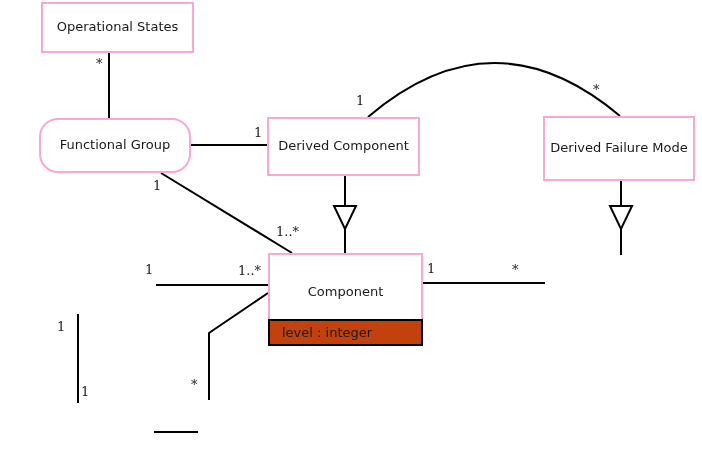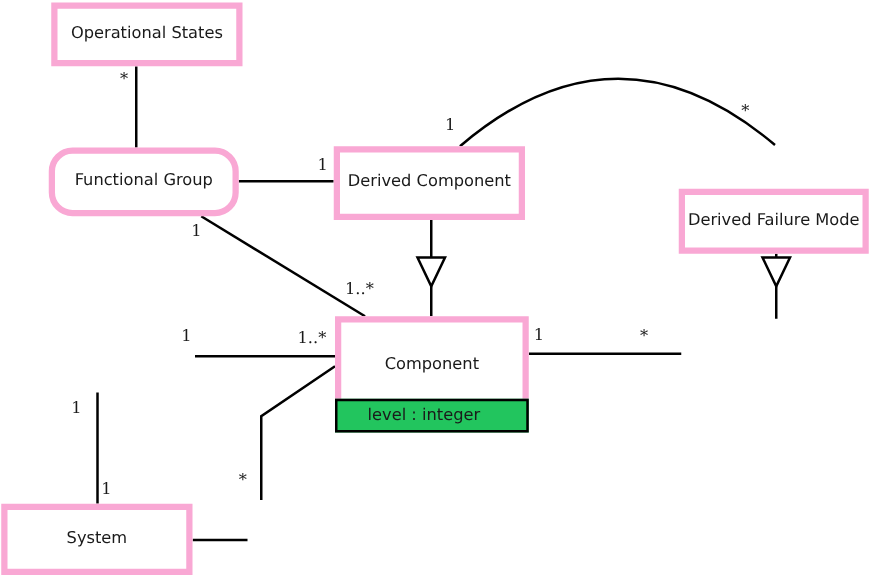--- a/index.html
+++ b/index.html
@@ -2,28 +2,28 @@
 <html><head>
 <meta charset="utf-8">
 <style>
   html,body{margin:0;padding:0;background:#fff;}
   .stage{
     position:relative;width:702px;height:464px;background:#ffffff;overflow:hidden;
     font-family:"DejaVu Sans","Liberation Sans",sans-serif;color:#1a1a1a;
   }
   svg.connectors{position:absolute;left:0;top:0;width:702px;height:464px;z-index:0;}
   .uml-class{
-    position:absolute;box-sizing:border-box;border:5px solid #f9a8d4;background:#fff;
+    position:absolute;box-sizing:border-box;border:2px solid #f9a8d4;background:#fff;
     display:flex;align-items:center;justify-content:center;
     font-size:13px;line-height:1.15;text-align:center;z-index:1;
   }
   .uml-attr{
-    position:absolute;box-sizing:border-box;border:2px solid #000;background:#22c55e;
+    position:absolute;box-sizing:border-box;border:2px solid #000;background:#c2410c;
     display:flex;align-items:center;justify-content:flex-start;
-    font-size:13px;padding-left:24px;z-index:1;
+    font-size:13px;padding-left:12px;z-index:1;
   }
   .mult{
     position:absolute;z-index:5;line-height:1;
     font-family:"DejaVu Serif","Liberation Serif",serif;
     font-size:13px;color:#1a1a1a;white-space:nowrap;
   }
 </style>
 </head>
 <body>
 
@@ -50,29 +50,28 @@
       <polygon points="610,206 632,206 621,229"></polygon>
     </g>
   </svg>
 
   <div class="uml-class" style="left:41px;top:2px;width:153px;height:51px;">Operational States</div>
 
   <div class="uml-class" style="left:39px;top:118px;width:152px;height:55px;border-radius:19px;">Functional Group</div>
 
   <div class="uml-class" style="left:267px;top:117px;width:153px;height:59px;">Derived Component</div>
 
-  <div class="uml-class" style="left:543px;top:116px;width:152px;height:52px;margin-top:35px;">Derived Failure Mode</div>
+  <div class="uml-class" style="left:543px;top:116px;width:152px;height:65px;">Derived Failure Mode</div>
 
 
   <div class="uml-class" style="left:268px;top:253px;width:155px;height:78px;">Component</div>
 
   <div class="uml-attr" style="left:268px;top:319px;width:155px;height:27px;">level : integer</div>
 
 
-  <div class="uml-class" style="left:1px;top:403px;width:153px;height:57px;">System</div>
 
 
   <span class="mult" style="left:96px;top:57px;">*</span>
   <span class="mult" style="left:254px;top:126px;">1</span>
   <span class="mult" style="left:153px;top:179px;">1</span>
   <span class="mult" style="left:276px;top:225px;">1..*</span>
   <span class="mult" style="left:356px;top:94px;">1</span>
   <span class="mult" style="left:593px;top:83px;">*</span>
   <span class="mult" style="left:145px;top:263px;">1</span>
   <span class="mult" style="left:238px;top:264px;">1..*</span>

